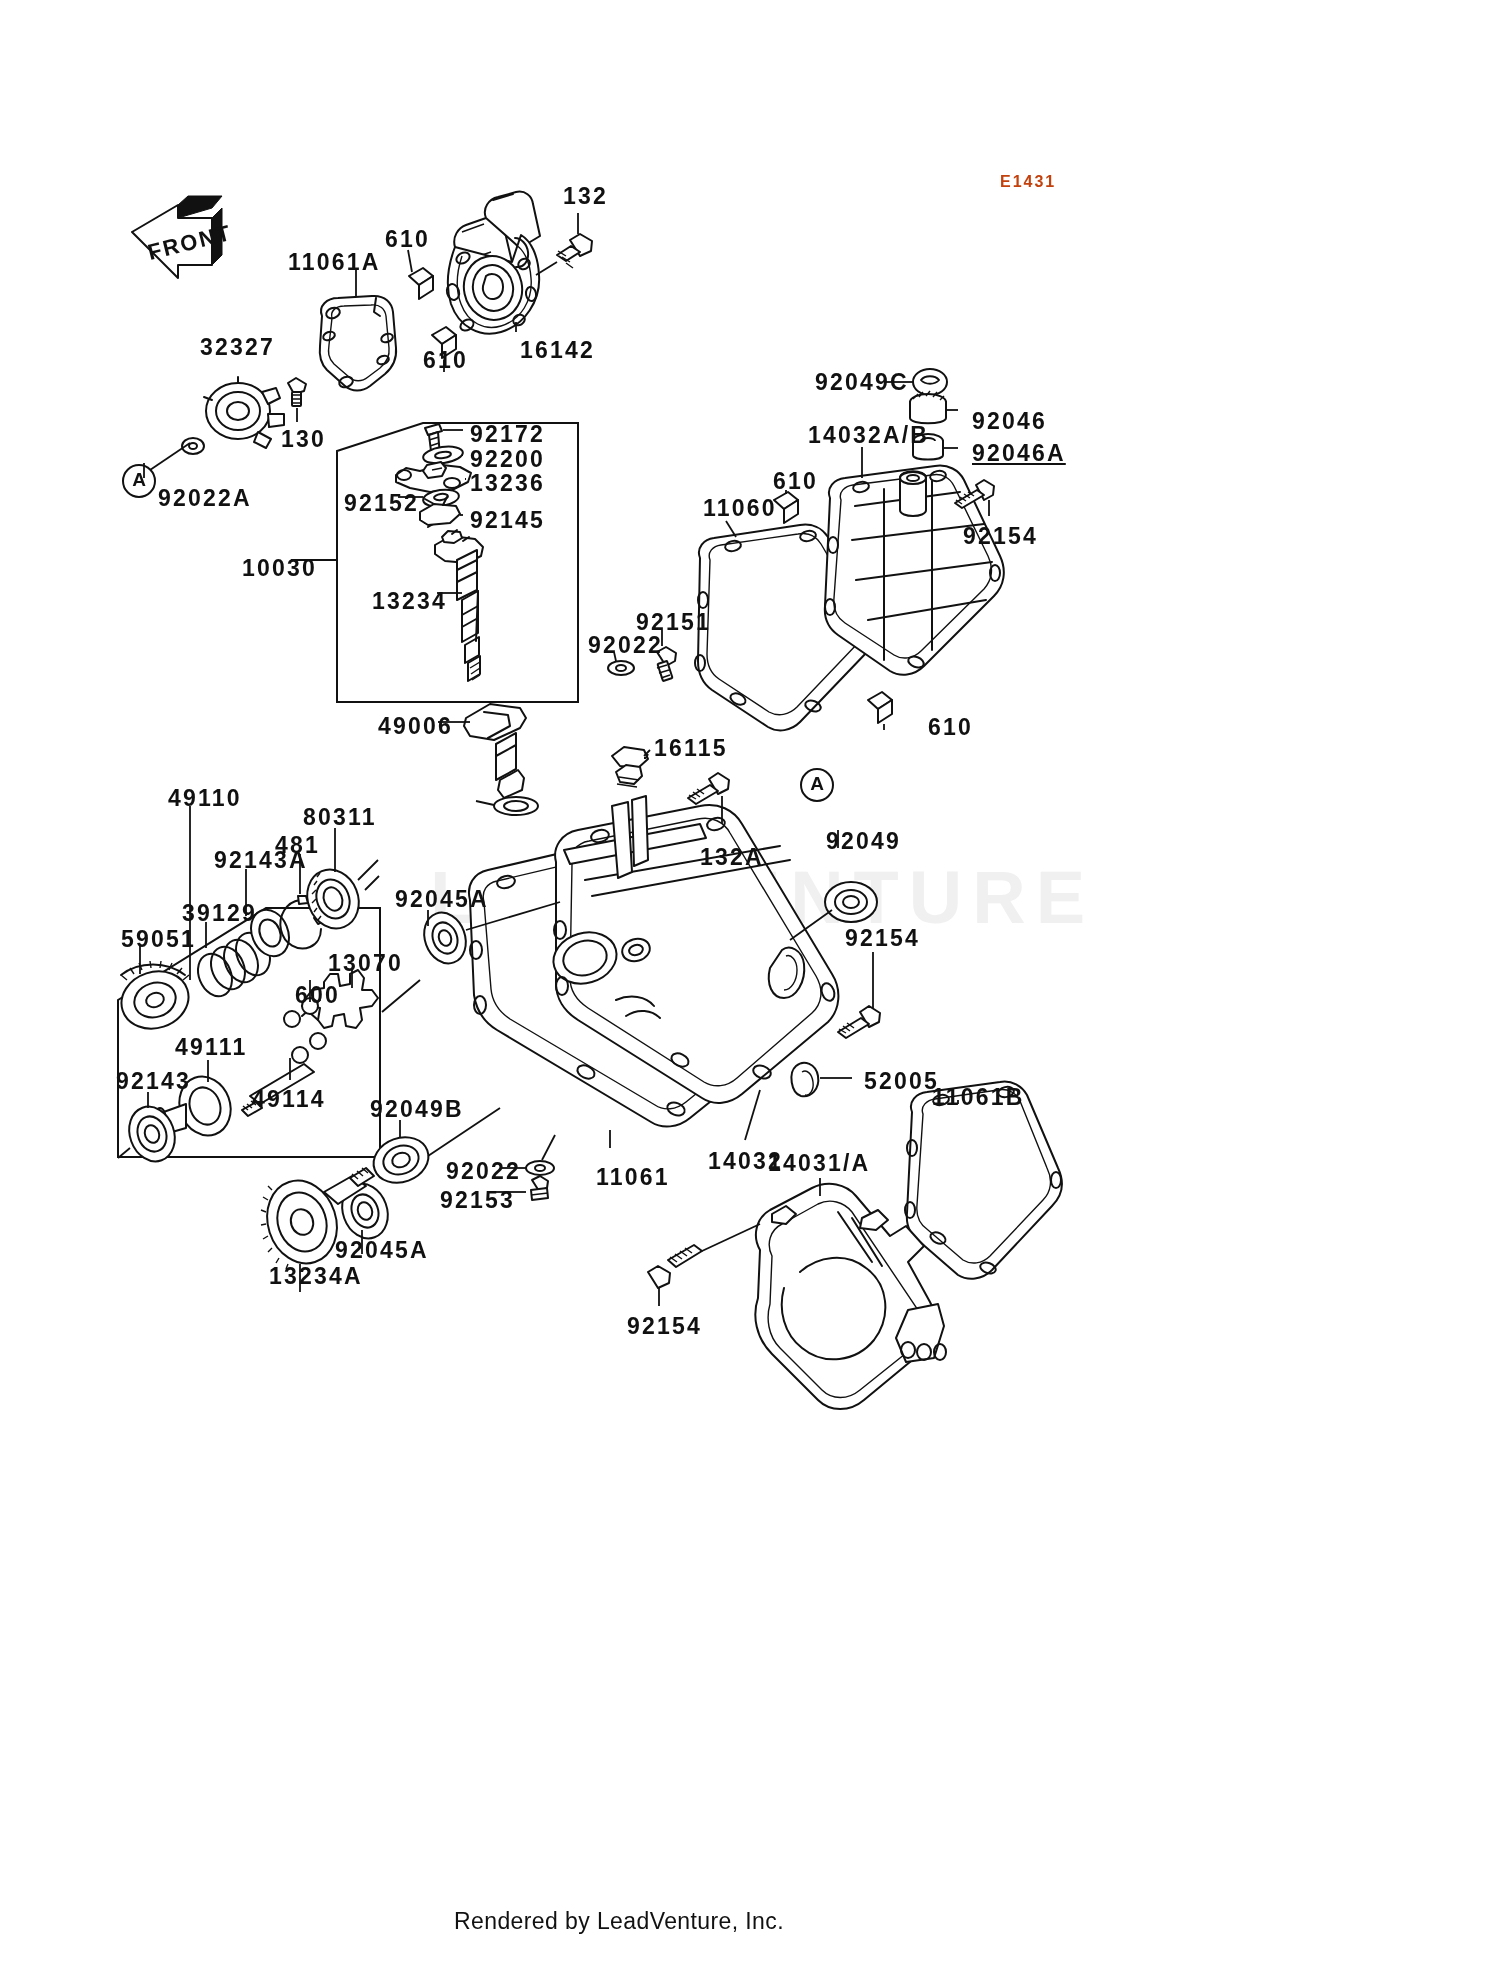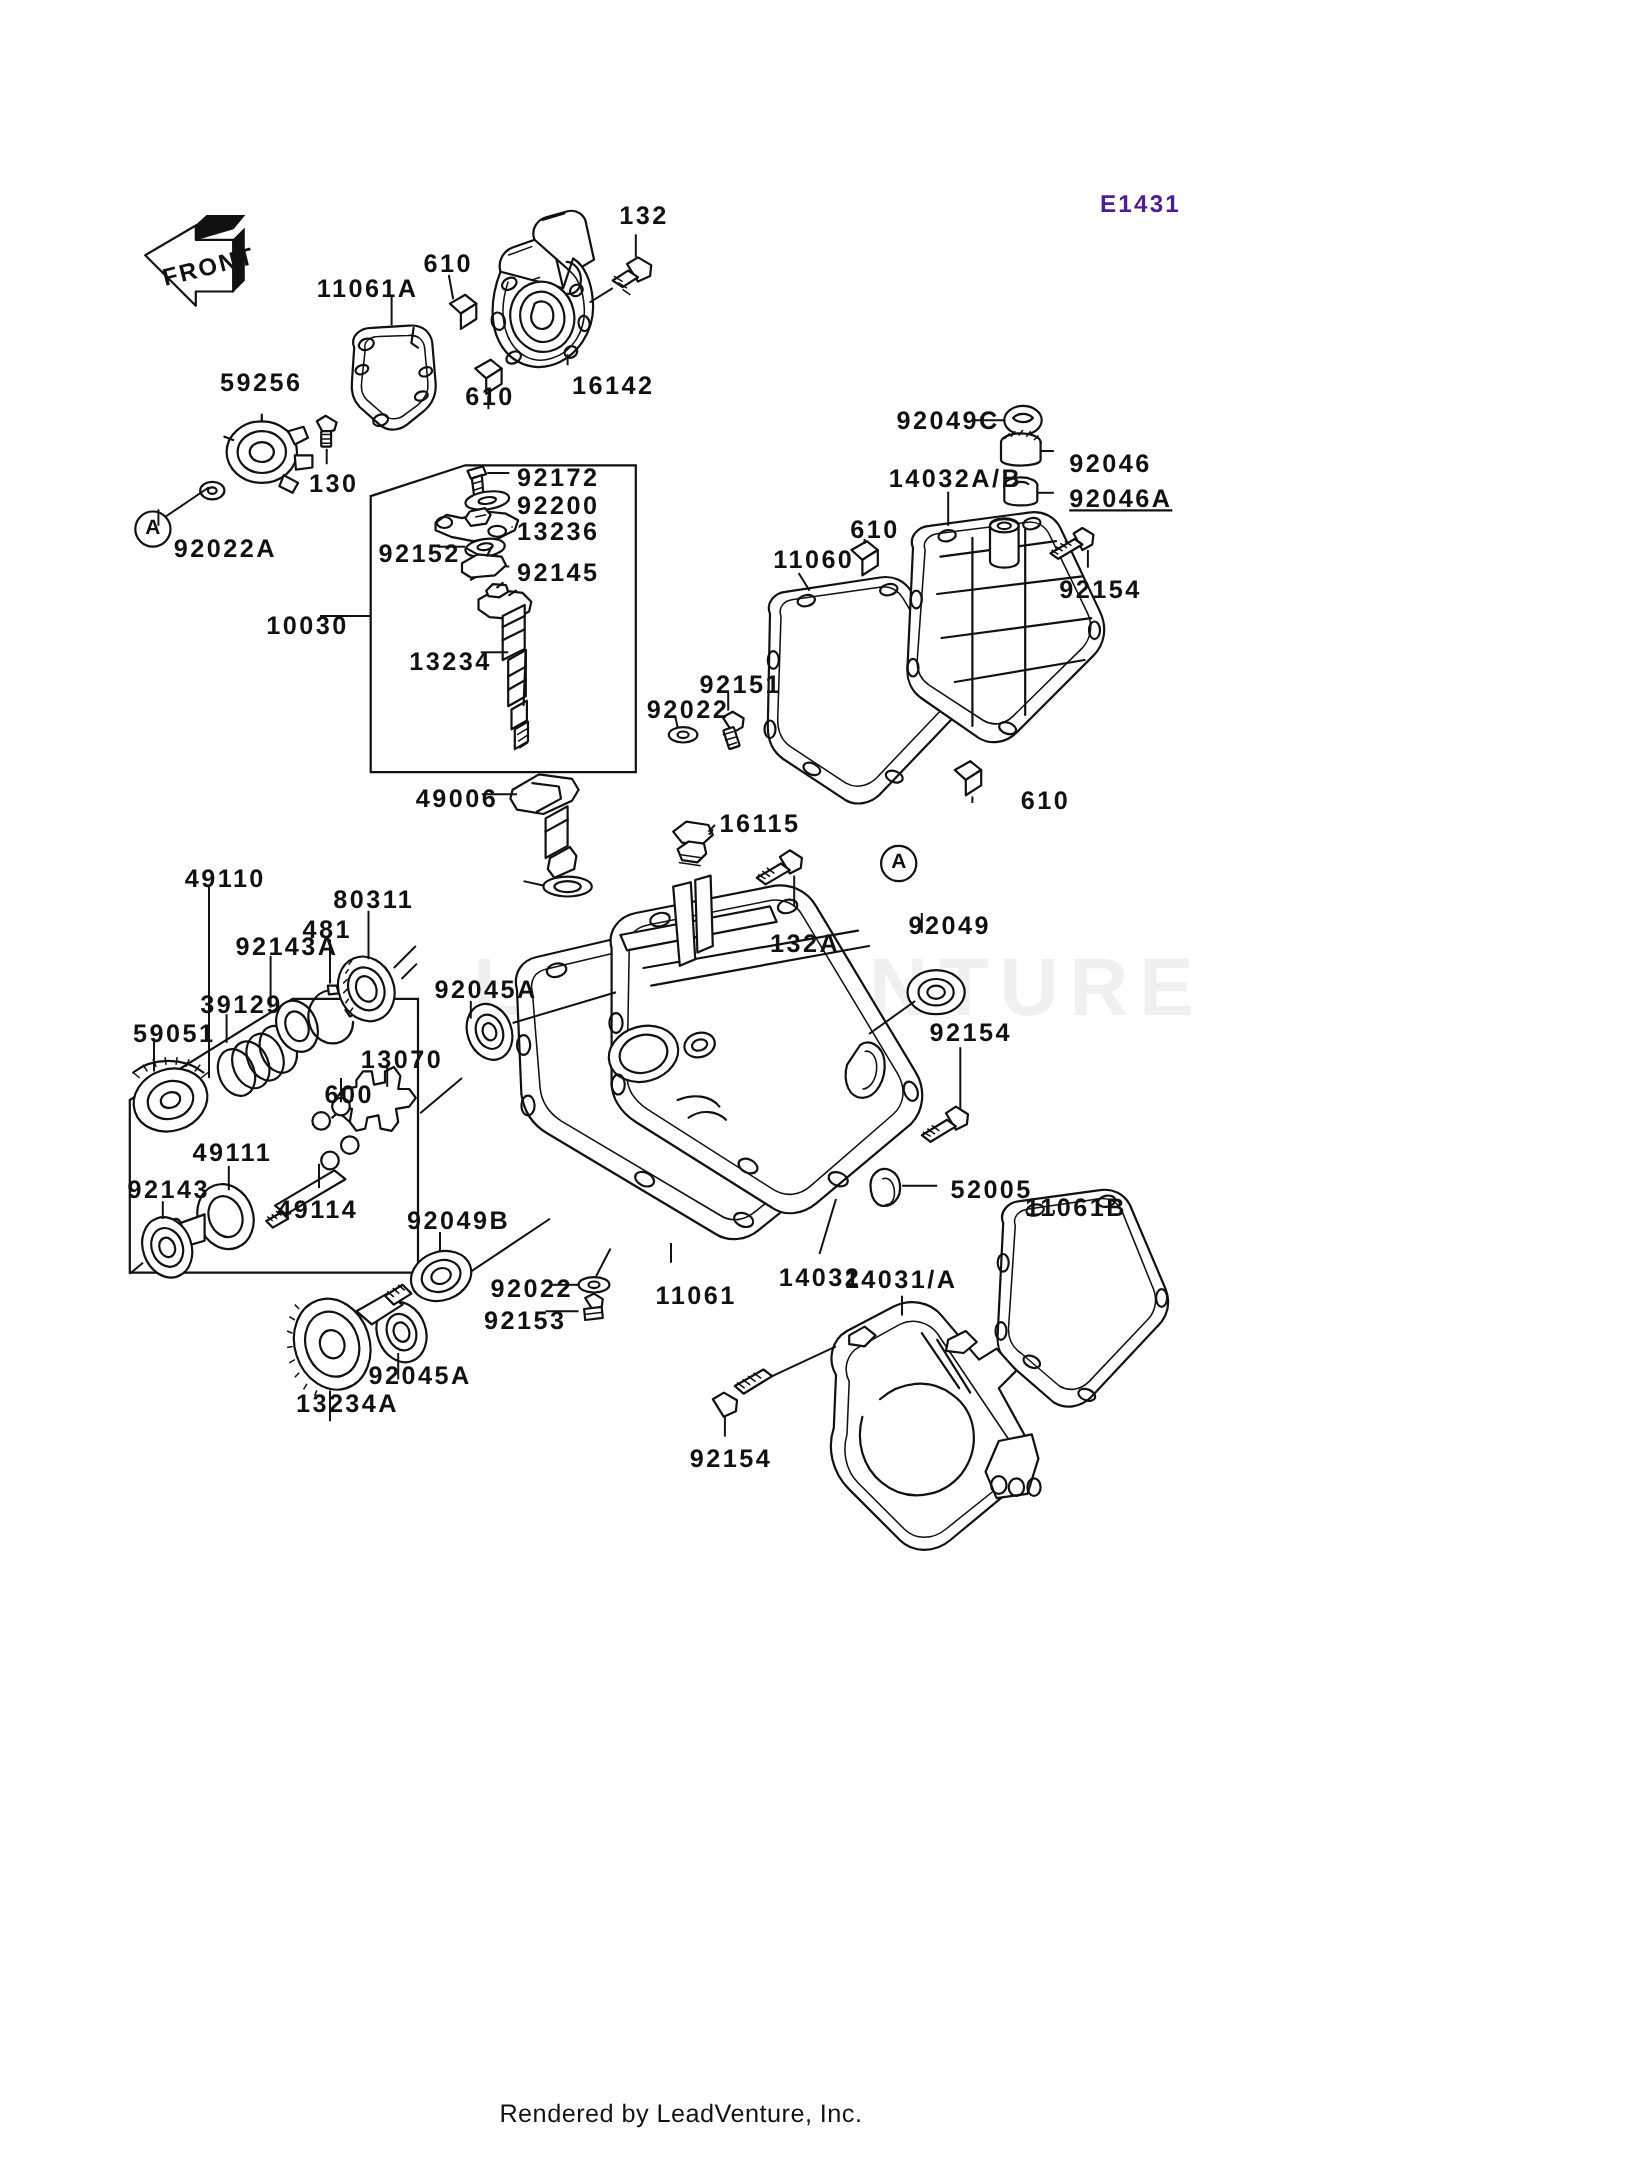--- a/index.html
+++ b/index.html
@@ -3,21 +3,21 @@
 <meta charset="utf-8">
 <style>
   html,body{margin:0;padding:0;background:#ffffff;}
   body{width:1500px;height:1962px;position:relative;
        font-family:"Liberation Sans","DejaVu Sans",sans-serif;
        -webkit-font-smoothing:antialiased;}
   #sheet{position:absolute;left:0;top:0;width:1500px;height:1962px;overflow:hidden;background:#fff;}
   svg.layer{position:absolute;left:0;top:0;width:1500px;height:1962px;}
   .lbl{position:absolute;font-weight:bold;color:#111;letter-spacing:2.2px;
        white-space:nowrap;font-size:23px;line-height:1;}
-  .code{position:absolute;font-weight:bold;font-size:22px;letter-spacing:2px;color:#4c1d95;}
+  .code{position:absolute;font-weight:bold;font-size:16px;letter-spacing:2px;color:#c2410c;}
   .foot{position:absolute;left:0;width:1238px;text-align:center;
         font-size:23px;color:#111;letter-spacing:.4px;}
   .wm{position:absolute;font-weight:bold;color:#f0f0f0;letter-spacing:10px;
       font-size:74px;user-select:none;}
   .cir{position:absolute;width:30px;height:30px;border:2px solid #111;border-radius:50%;
        font-weight:bold;font-size:19px;text-align:center;line-height:28px;color:#111;}
 </style>
 </head>
 <body>
 
@@ -561,21 +561,21 @@
 
   <div class="cir" style="left:122px;top:464px;">A</div>
   <div class="cir" style="left:800px;top:768px;">A</div>
 
   <div id="labels">
       <div class="lbl" style="left: 385px; top: 228px;">610</div>
       <div class="lbl" style="left: 563px; top: 185px;">132</div>
       <div class="lbl" style="left: 288px; top: 251px;">11061A</div>
       <div class="lbl" style="left: 488px; top: 339px; margin-left: 32px;">16142</div>
       <div class="lbl" style="left: 423px; top: 349px;">610</div>
-      <div class="lbl" style="left: 200px; top: 336px;">59256</div>
+      <div class="lbl" style="left: 200px; top: 336px;">32327</div>
       <div class="lbl" style="left: 281px; top: 428px;">130</div>
       <div class="lbl" style="left: 158px; top: 487px;">92022A</div>
       <div class="lbl" style="left: 470px; top: 423px;">92172</div>
       <div class="lbl" style="left: 470px; top: 448px;">92200</div>
       <div class="lbl" style="left: 470px; top: 472px;">13236</div>
       <div class="lbl" style="left: 344px; top: 492px;">92152</div>
       <div class="lbl" style="left: 470px; top: 509px;">92145</div>
       <div class="lbl" style="left: 242px; top: 557px;">10030</div>
       <div class="lbl" style="left: 372px; top: 590px;">13234</div>
       <div class="lbl" style="left: 378px; top: 715px;">49006</div>

